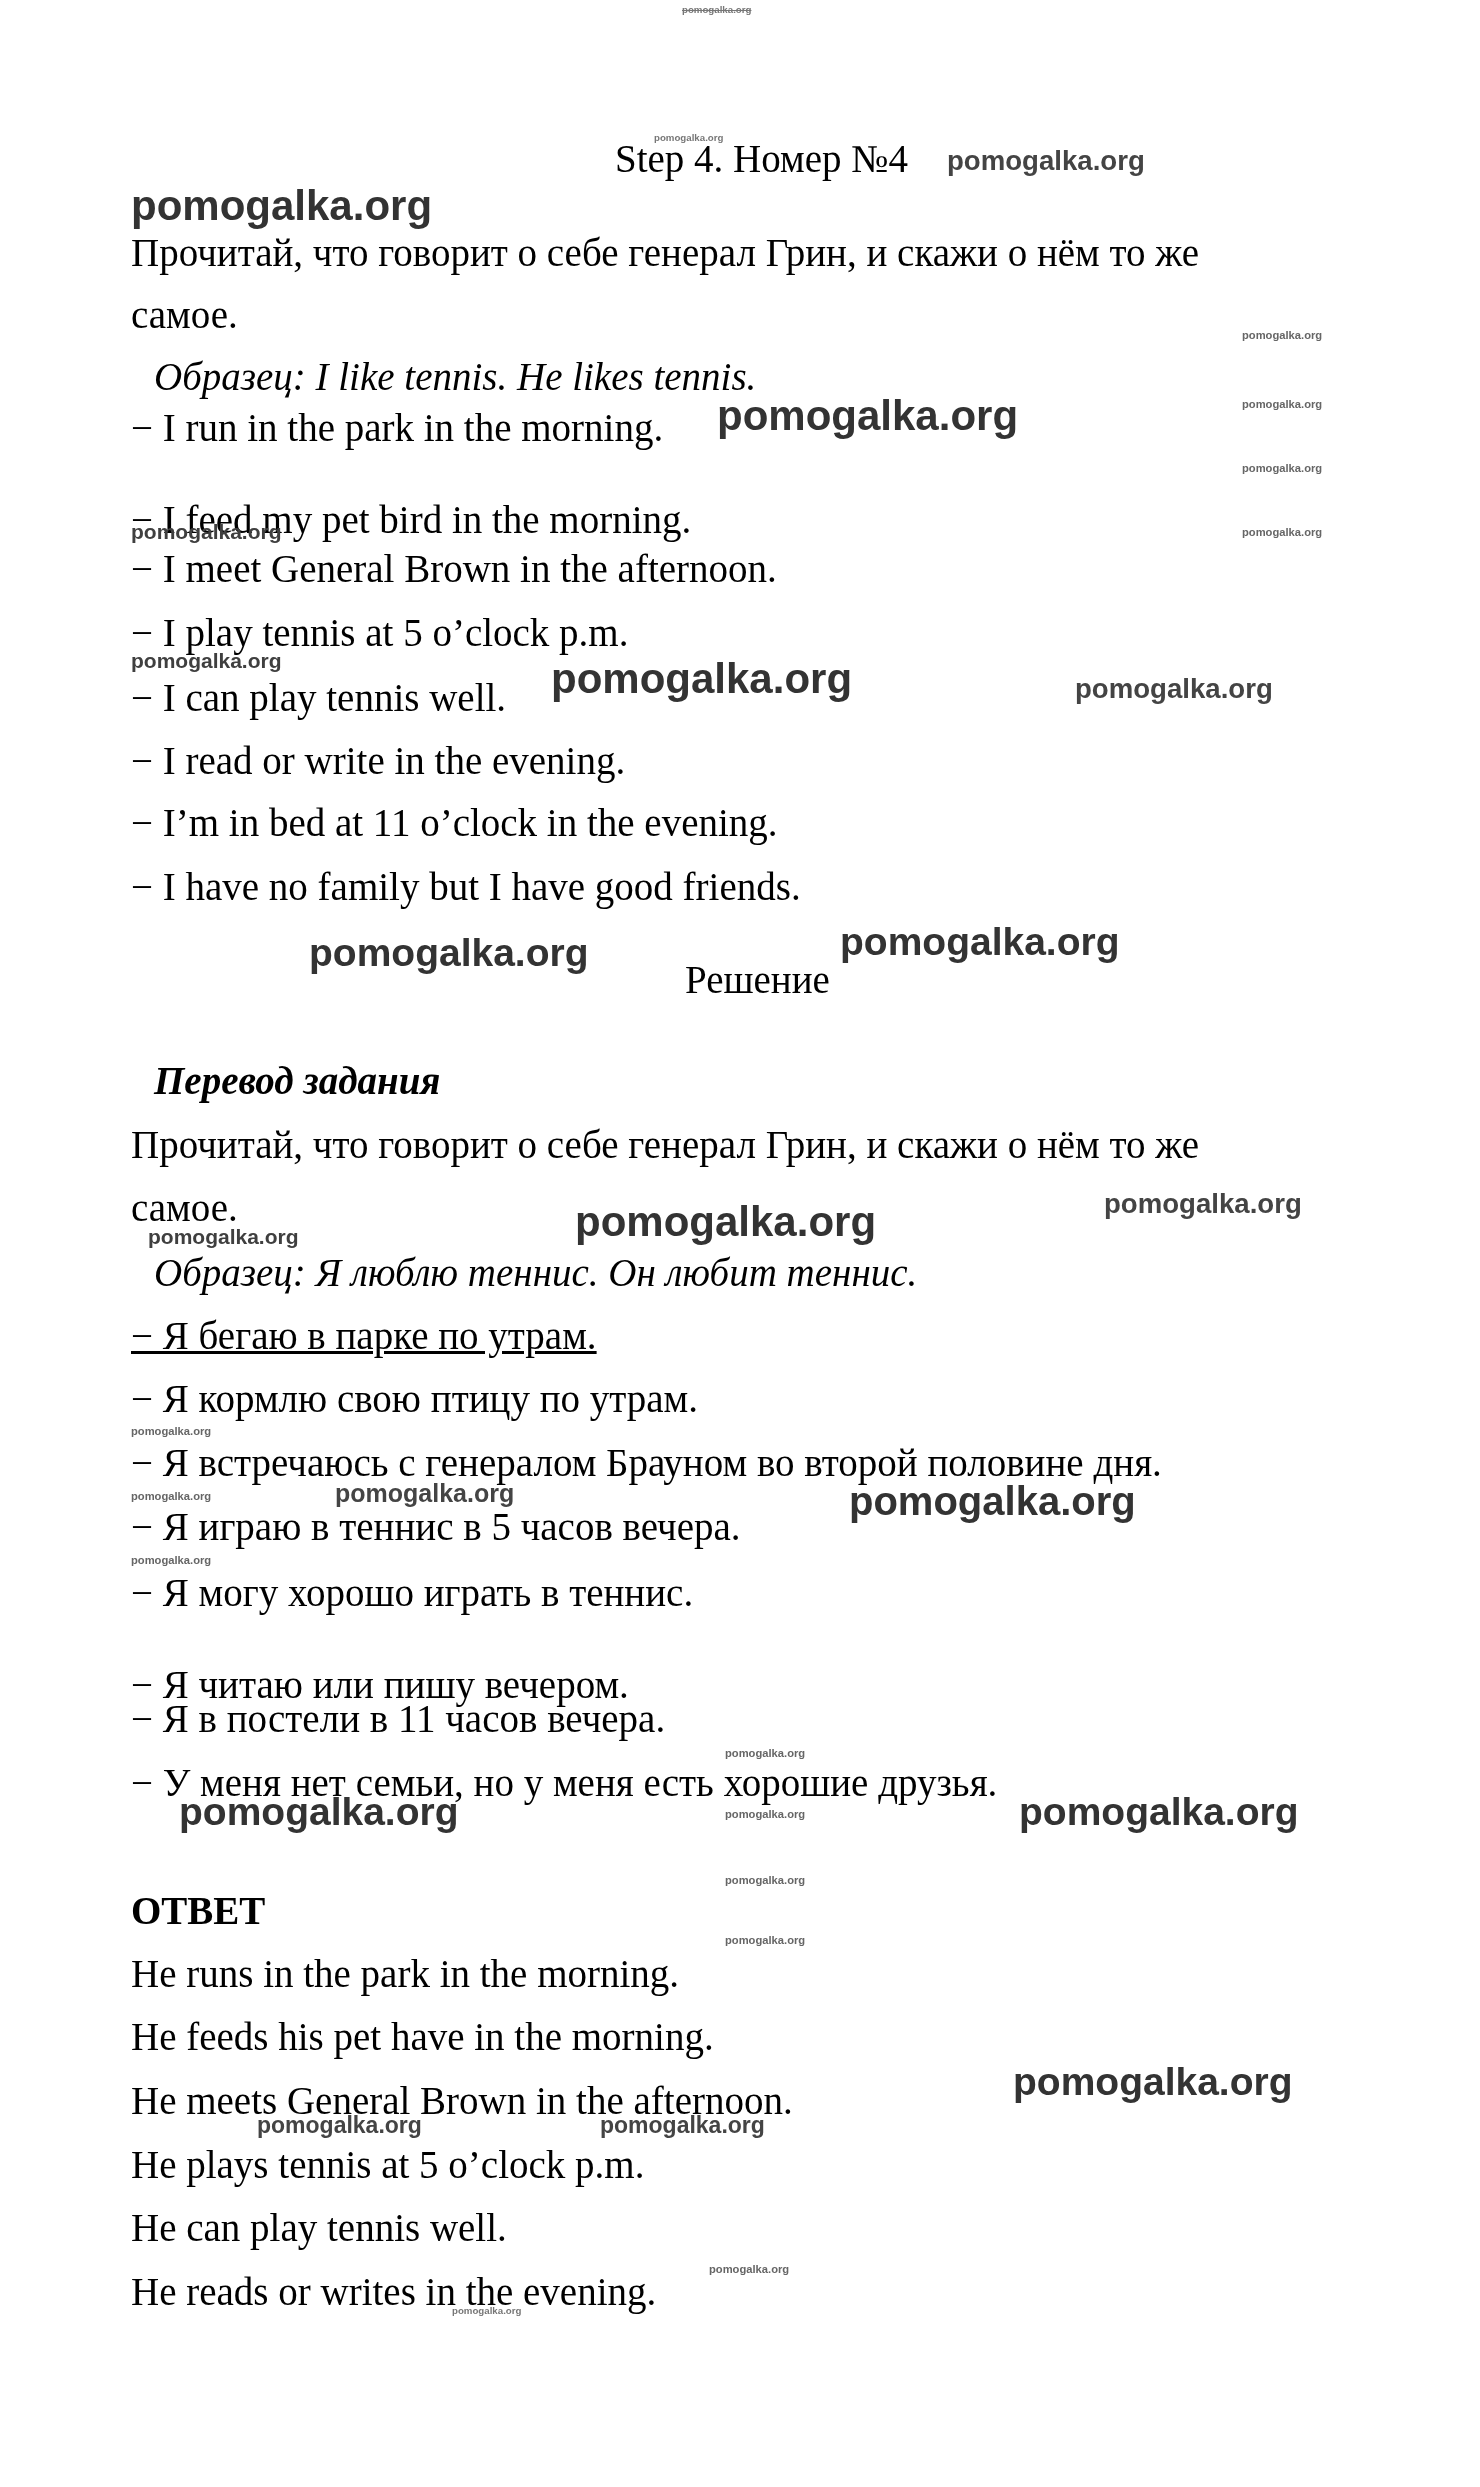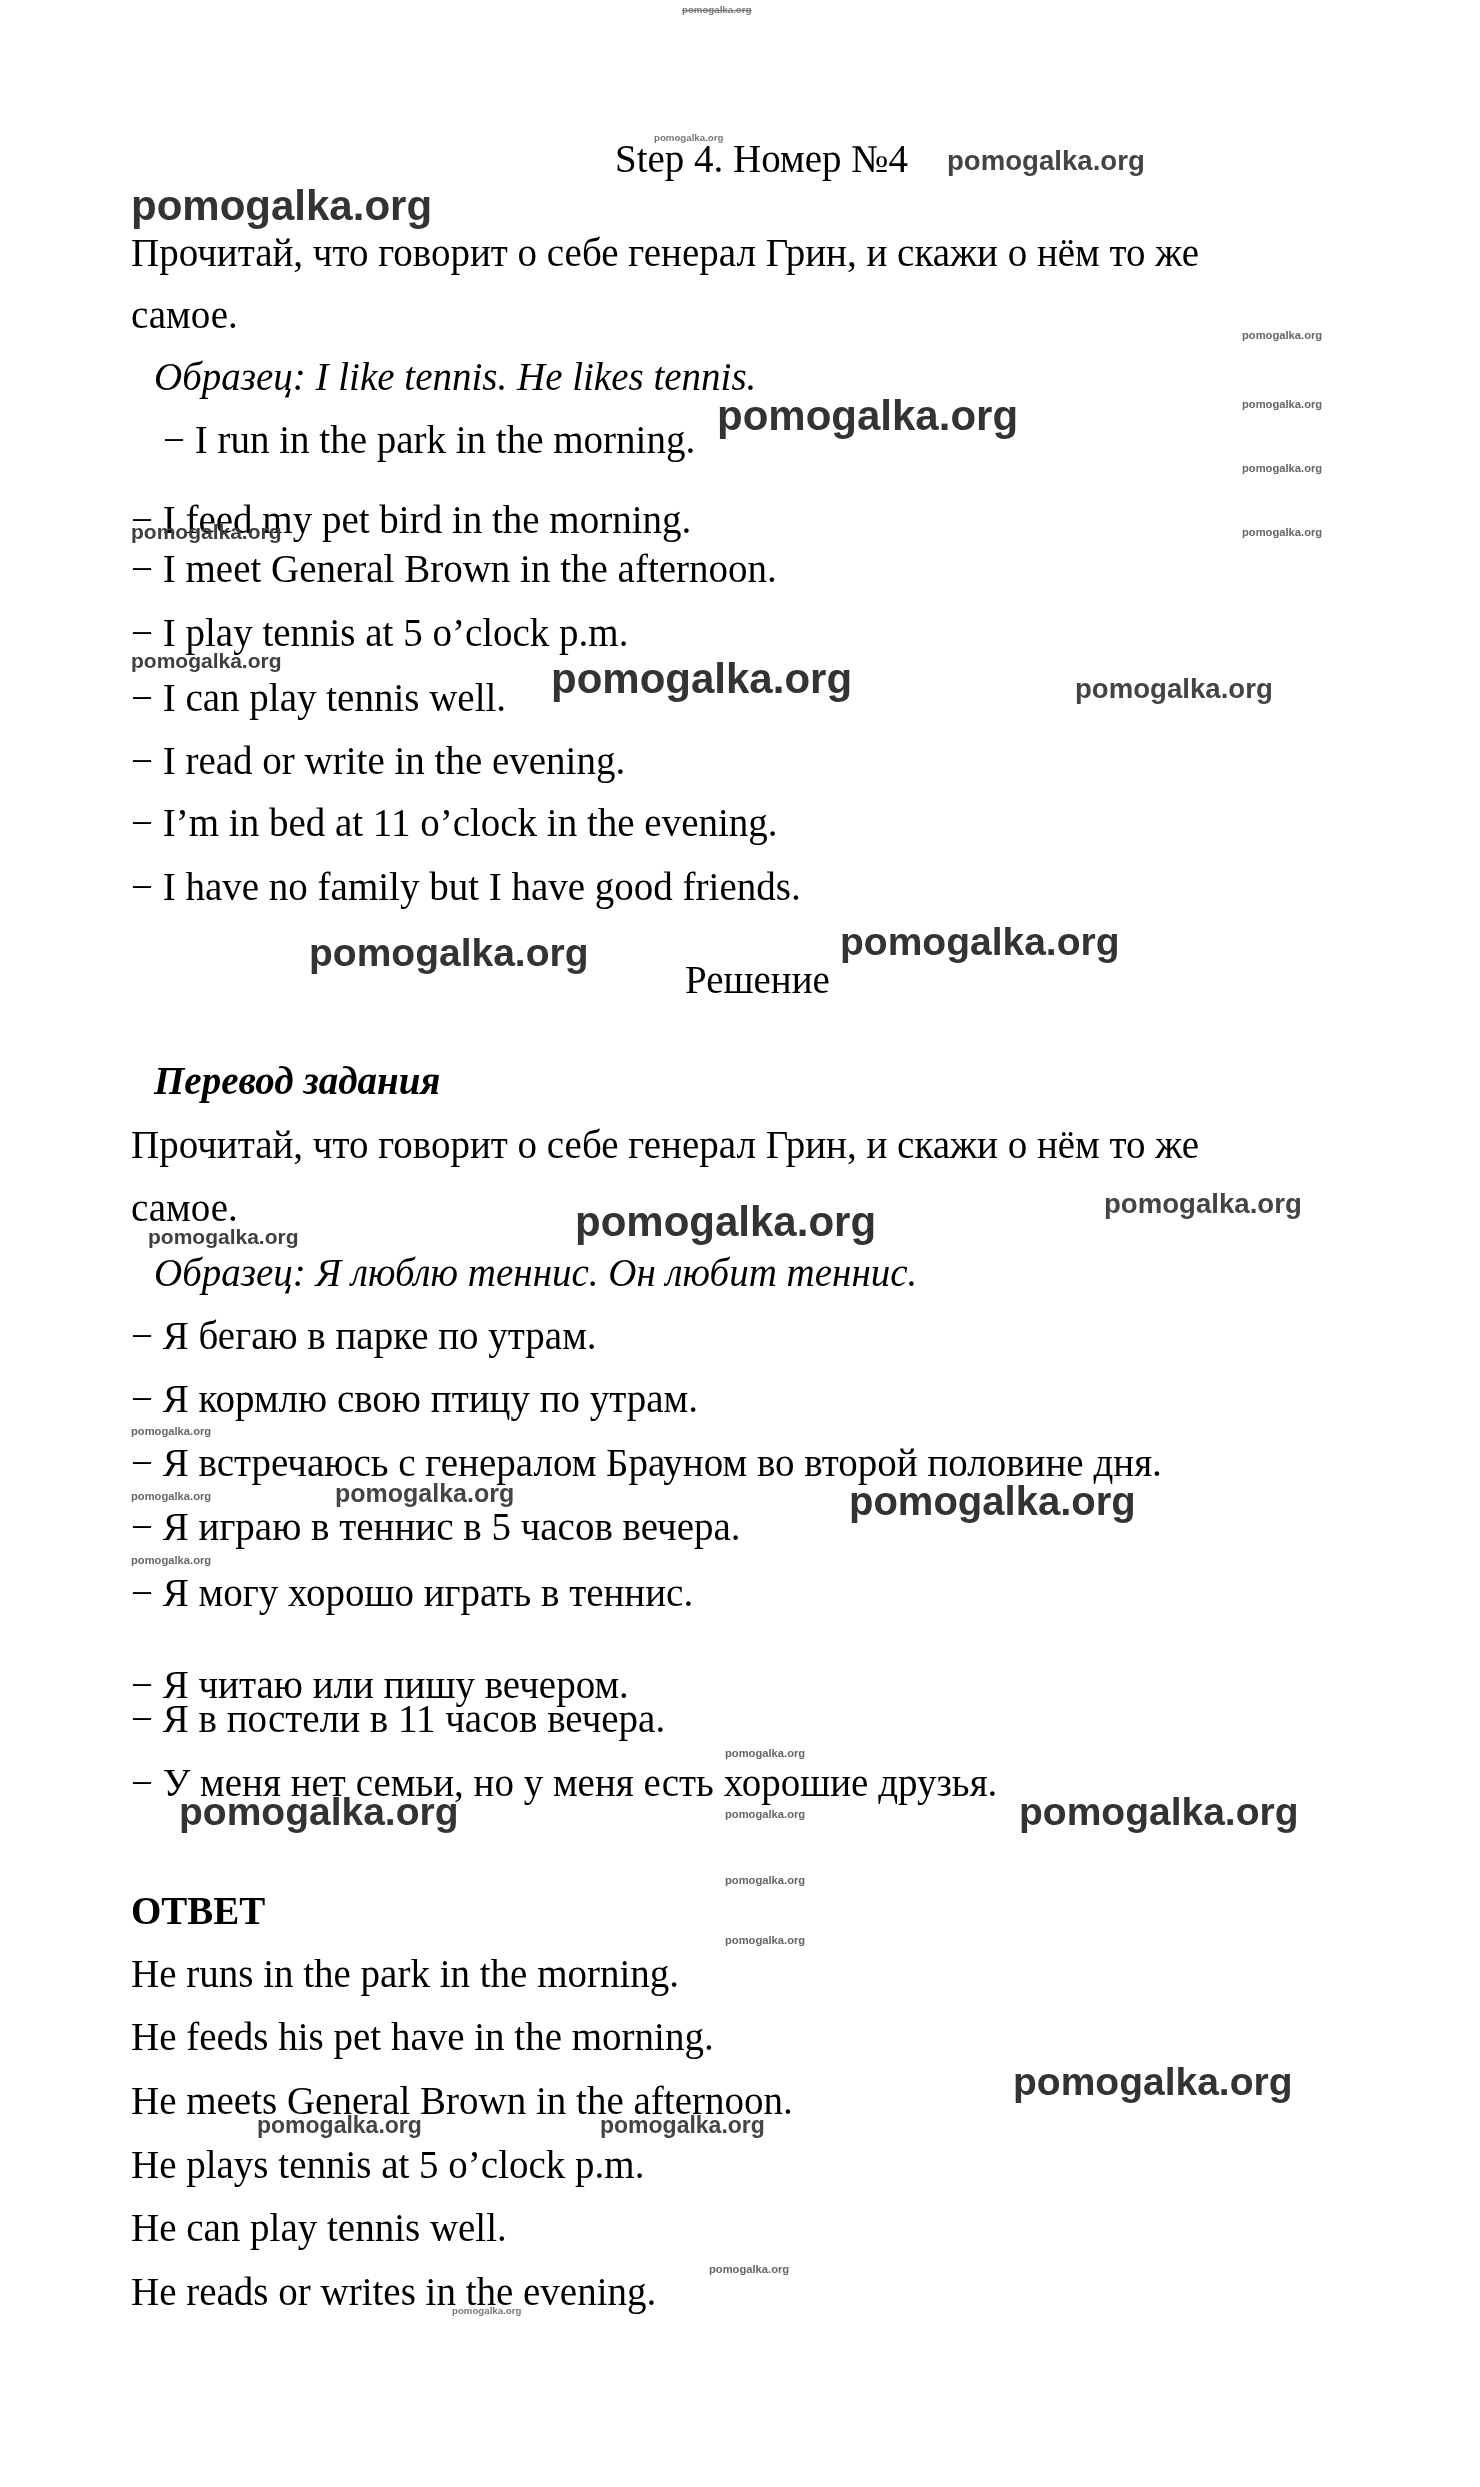--- a/index.html
+++ b/index.html
@@ -42,37 +42,37 @@
 <body>
 
 <div id="page">
 
   <div class="line center-title" style="top:137px;">Step 4. Номер №4</div>
 
   <div class="line" style="top:231px;">Прочитай, что говорит о себе генерал Грин, и скажи о нём то же</div>
   <div class="line" style="top:293px;">самое.</div>
   <div class="line italic" style="top:355px;">Образец: I like tennis. He likes tennis.</div>
 
-  <div class="line" style="top:418px;margin-left:32px;">− I run in the park in the morning.</div>
+  <div class="line" style="top:406px;">− I run in the park in the morning.</div>
   <div class="line" style="top:477px;margin-top:21px;">− I feed my pet bird in the morning.</div>
   <div class="line" style="top:547px;">− I meet General Brown in the afternoon.</div>
   <div class="line" style="top:611px;">− I play tennis at 5 o’clock p.m.</div>
   <div class="line" style="top:676px;">− I can play tennis well.</div>
   <div class="line" style="top:739px;">− I read or write in the evening.</div>
   <div class="line" style="top:801px;">− I’m in bed at 11 o’clock in the evening.</div>
   <div class="line" style="top:865px;">− I have no family but I have good friends.</div>
 
   <div class="line" style="left:685px; top:958px;">Решение</div>
 
   <div class="line bold italic" style="top:1059px;text-align:center;">Перевод задания</div>
   <div class="line" style="top:1123px;">Прочитай, что говорит о себе генерал Грин, и скажи о нём то же</div>
   <div class="line" style="top:1186px;">самое.</div>
   <div class="line italic" style="top:1251px;">Образец: Я люблю теннис. Он любит теннис.</div>
 
-  <div class="line" style="top:1314px;">− Я бегаю в парке по утрам.</div>
+  <div class="line" style="top:1314px;text-decoration:underline;">− Я бегаю в парке по утрам.</div>
   <div class="line" style="top:1377px;">− Я кормлю свою птицу по утрам.</div>
   <div class="line" style="top:1441px;">− Я встречаюсь с генералом Брауном во второй половине дня.</div>
   <div class="line" style="top:1505px;">− Я играю в теннис в 5 часов вечера.</div>
   <div class="line" style="top:1571px;">− Я могу хорошо играть в теннис.</div>
   <div class="line" style="top:1634px;margin-top:29px;">− Я читаю или пишу вечером.</div>
   <div class="line" style="top:1697px;">− Я в постели в 11 часов вечера.</div>
   <div class="line" style="top:1761px;">− У меня нет семьи, но у меня есть хорошие друзья.</div>
 
   <div class="line bold" style="top:1889px;">ОТВЕТ</div>
 

